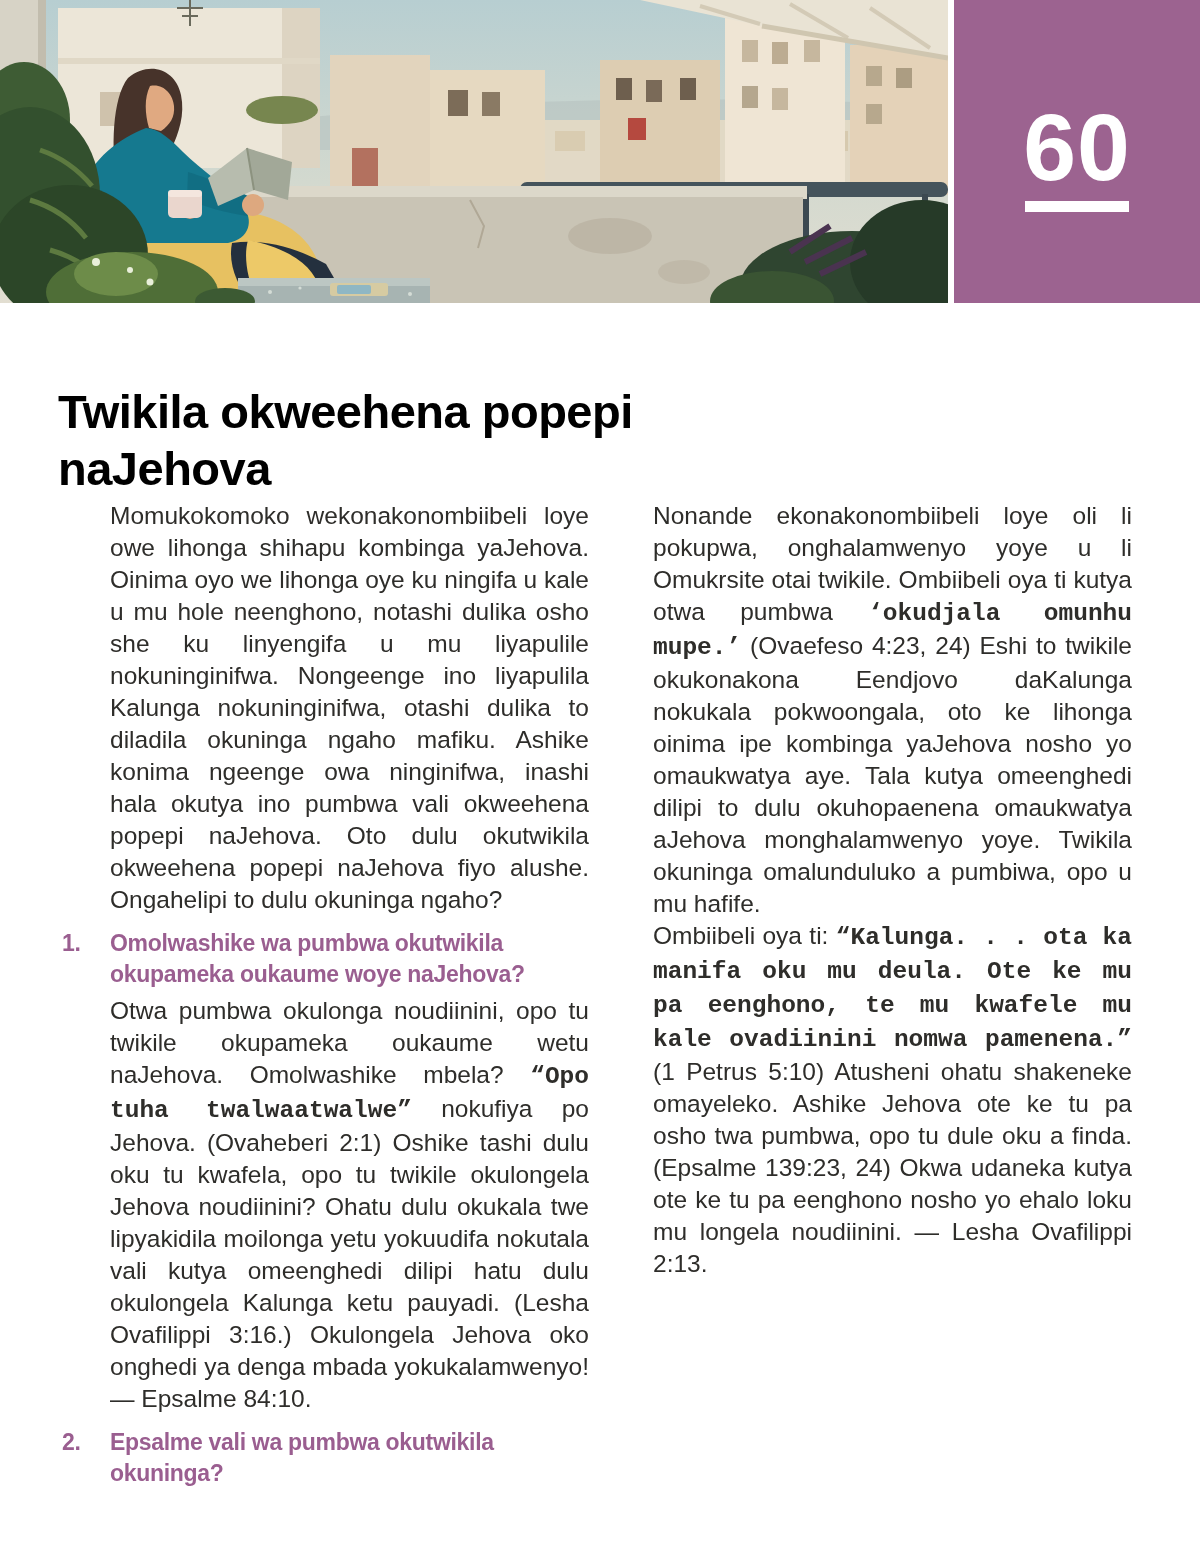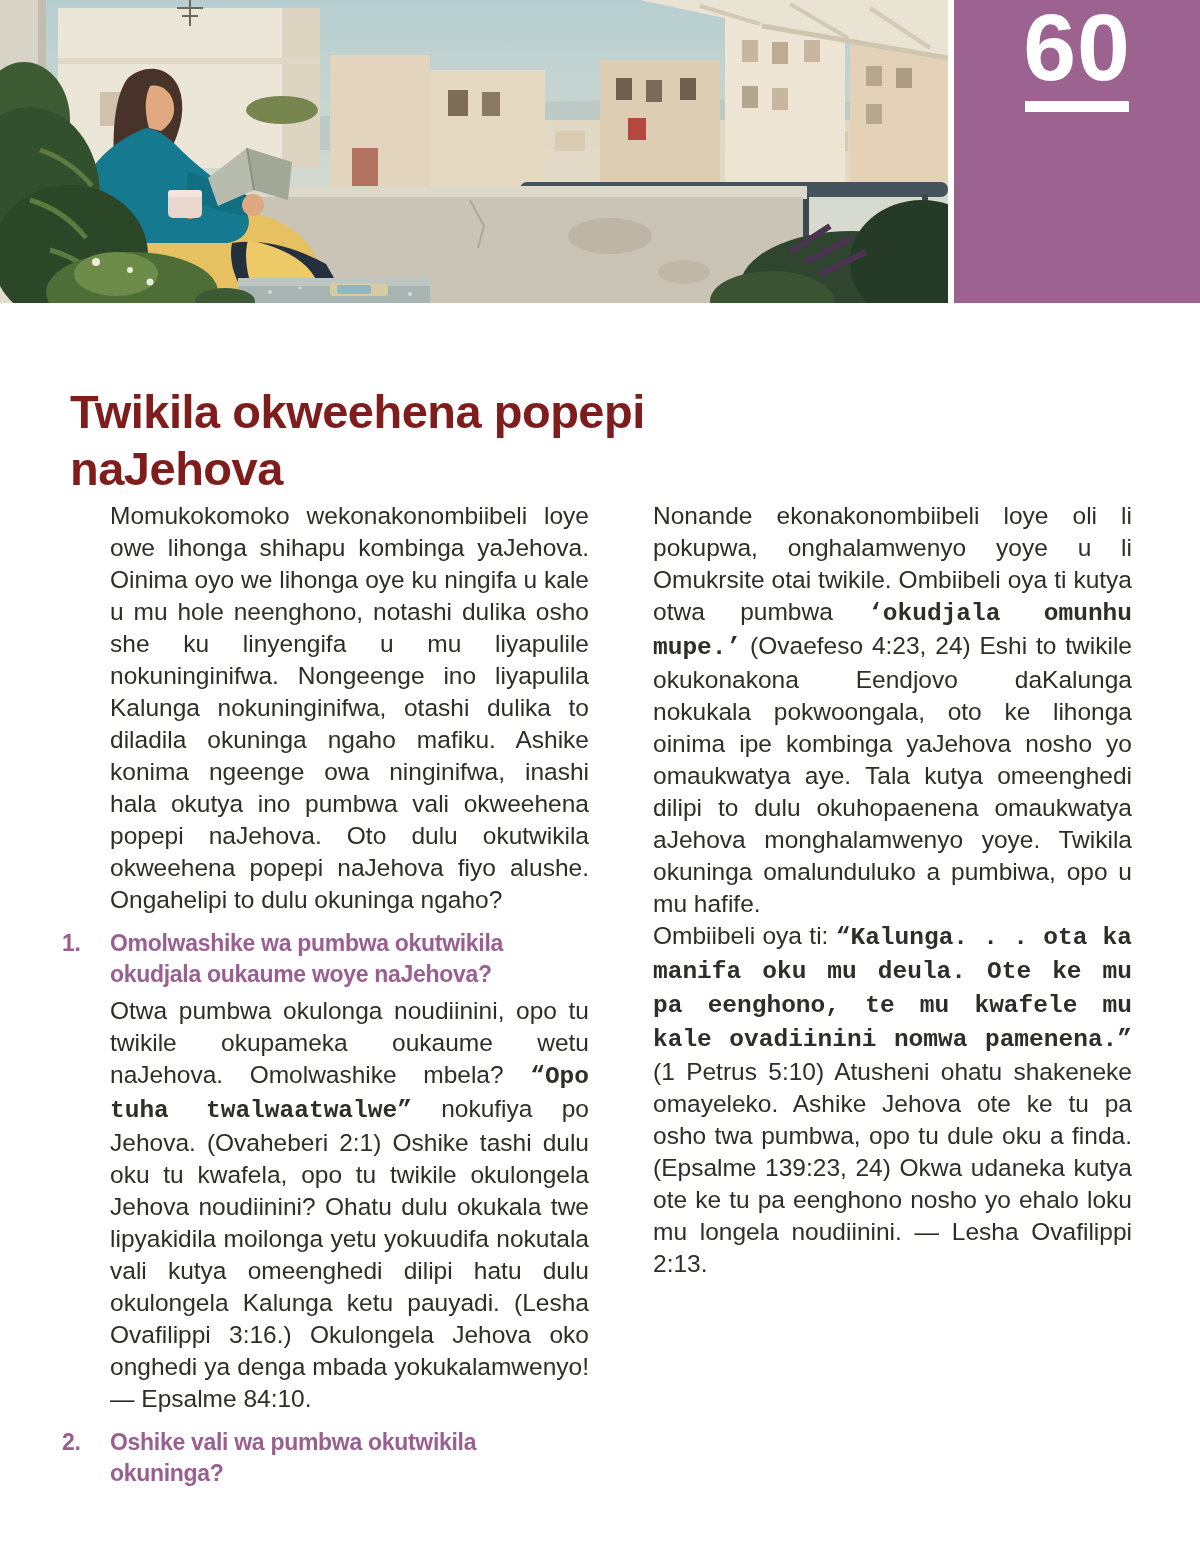--- a/index.html
+++ b/index.html
@@ -5,31 +5,31 @@
   html,body{margin:0;padding:0;}
   body{
     width:1200px;height:1543px;position:relative;overflow:hidden;
     background:#ffffff;font-family:"Liberation Sans",sans-serif;
   }
   .photo{
     position:absolute;left:0;top:0;width:948px;height:303px;overflow:hidden;background:#cfd9d6;
   }
   .lesson-box{
     position:absolute;left:954px;top:0;width:246px;height:303px;background:#9c6390;
-    display:flex;flex-direction:column;align-items:center;box-sizing:border-box;
+    display:flex;flex-direction:column;align-items:center;padding-top:100px;box-sizing:border-box;
   }
   .lesson-number{
     font-size:95px;line-height:1;font-weight:bold;color:#ffffff;letter-spacing:1px;
   }
   .lesson-underline{
     width:104px;height:11px;background:#ffffff;margin-top:6px;
   }
   .title{
-    position:absolute;left:70px;top:352px;width:640px;
-    font-size:47px;line-height:57px;font-weight:bold;color:#7f1d1d;letter-spacing:-0.5px;
+    position:absolute;left:58px;top:352px;width:640px;
+    font-size:47px;line-height:57px;font-weight:bold;color:#000000;letter-spacing:-0.5px;
   }
   .article{
     position:absolute;left:86px;top:500px;width:1046px;height:1010px;
     column-count:2;column-gap:40px;column-fill:auto;
     font-size:24.5px;line-height:32px;color:#2e2d2a;text-align:justify;
   }
   .article p{margin:0 0 0 24px;padding:0;}
   .question{
     margin:12px 0 5px 0;padding-left:24px;text-indent:-24px;
     font-weight:bold;color:#9a5e90;text-align:left;
@@ -180,28 +180,28 @@
   <div class="lesson-number">60</div>
   <div class="lesson-underline"></div>
 </div>
 
 <h1 class="title">Twikila okweehena popepi naJehova</h1>
 
 <div class="article">
   <p><span>Momukokomoko wekonakonombiibeli loye owe lihonga shihapu kombinga yaJehova. Oinima oyo we lihonga oye ku ningifa u kale u mu hole neenghono, notashi dulika osho she ku linyengifa u mu liyapulile nokuninginifwa. Nongeenge ino liyapulila Kalunga nokuninginifwa, otashi dulika to diladila okuninga ngaho mafiku. Ashike konima ngeenge owa ninginifwa, inashi hala okutya ino pumbwa vali okweehena popepi naJehova. Oto dulu okutwikila okweehena popepi naJehova fiyo alushe. Ongahelipi to dulu okuninga ngaho?</span></p>
 
   <div class="question">
-    <span class="q-num">1.</span><span>Omolwashike wa pumbwa okutwikila okudjala oukaume woye naJehova?</span>
+    <span class="q-num">1.</span><span>Omolwashike wa pumbwa okutwikila okupameka oukaume woye naJehova?</span>
   </div>
   <p>
     <span>Otwa pumbwa okulonga noudiinini, opo tu twikile okupameka oukaume wetu naJehova. Omolwashike mbela? </span><span class="b">“Opo tuha twalwaatwalwe”</span><span> nokufiya po Jehova. (Ovaheberi 2:1) Oshike tashi dulu oku tu kwafela, opo tu twikile okulongela Jehova noudiinini? Ohatu dulu okukala twe lipyakidila moilonga yetu yokuudifa nokutala vali kutya omeenghedi dilipi hatu dulu okulongela Kalunga ketu pauyadi. (Lesha Ovafilippi 3:16.) Okulongela Jehova oko onghedi ya denga mbada yokukalamwenyo! — Epsalme 84:10.</span>
   </p>
 
   <div class="question">
-    <span class="q-num">2.</span><span>Oshike vali wa pumbwa okutwikila okuninga?</span>
+    <span class="q-num">2.</span><span>Epsalme vali wa pumbwa okutwikila okuninga?</span>
   </div>
   <p>
     <span>Nonande ekonakonombiibeli loye oli li pokupwa, onghalamwenyo yoye u li Omukrsite otai twikile. Ombiibeli oya ti kutya otwa pumbwa </span><span class="b">‘okudjala omunhu mupe.’</span><span> (Ovaefeso 4:23, 24) Eshi to twikile okukonakona Eendjovo daKalunga nokukala pokwoongala, oto ke lihonga oinima ipe kombinga yaJehova nosho yo omaukwatya aye. Tala kutya omeenghedi dilipi to dulu okuhopaenena omaukwatya aJehova monghalamwenyo yoye. Twikila okuninga omalunduluko a pumbiwa, opo u mu hafife.</span>
   </p>
 
   <p>
     <span>Ombiibeli oya ti: </span><span class="b">“Kalunga. . . ota ka manifa oku mu deula. Ote ke mu pa eenghono, te mu kwafele mu kale ovadiinini nomwa pamenena.”</span><span> (1 Petrus 5:10) Atusheni ohatu shakeneke omayeleko. Ashike Jehova ote ke tu pa osho twa pumbwa, opo tu dule oku a finda. (Epsalme 139:23, 24) Okwa udaneka kutya ote ke tu pa eenghono nosho yo ehalo loku mu longela noudiinini. — Lesha Ovafilippi 2:13.</span>
   </p>
 </div>
 

